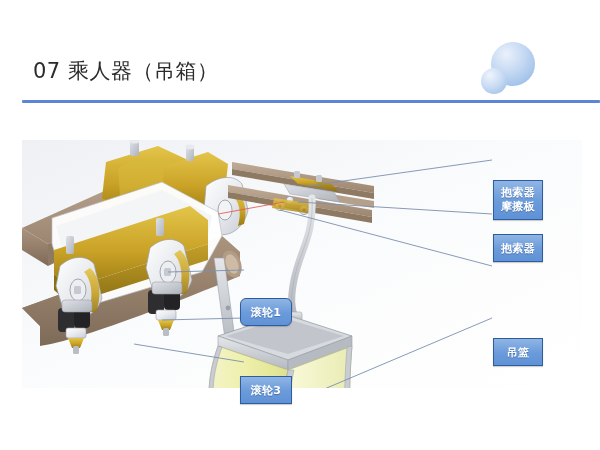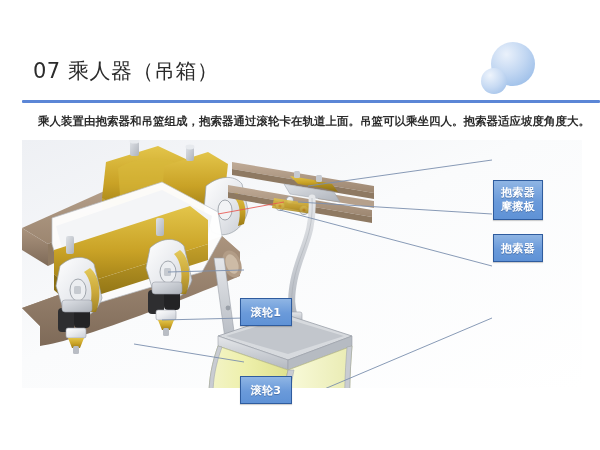--- a/index.html
+++ b/index.html
@@ -72,21 +72,20 @@
           <stop offset="100%" stop-color="#a6c4ea"></stop>
         </radialGradient>
       </defs>
       <circle cx="57" cy="30" r="22" fill="url(#bigC)"></circle>
       <circle cx="38" cy="47" r="13" fill="url(#smallC)"></circle>
     </svg>
   </div>
 
   <div class="title">07 乘人器（吊箱）</div>
   <div class="rule"></div>
-  <div class="subtitle">乘人装置由抱索器和吊篮组成，抱索器通过滚轮卡在轨道上面。吊篮可以乘坐四人。抱索器适应坡度角度大。</div>
 
   <div class="figure">
     <svg width="560" height="248" viewBox="0 0 560 248" xmlns="http://www.w3.org/2000/svg">
       <defs>
         <linearGradient id="bgGrad" x1="0" y1="0" x2="1" y2="1">
           <stop offset="0%" stop-color="#eef0f4"></stop>
           <stop offset="45%" stop-color="#fafbfc"></stop>
           <stop offset="100%" stop-color="#ffffff"></stop>
         </linearGradient>
         <linearGradient id="railTop" x1="0" y1="0" x2="0" y2="1">
@@ -294,28 +293,31 @@
 
         <path d="M112,204 L222,222"></path>
       </g>
 
       <g>
         <path d="M196,74 L262,62" stroke="#e8564f" stroke-width="1" fill="none" opacity=".85"></path>
       </g>
     </svg>
   </div>
 
-  <div class="callout" style="left:240px;top:270px;width:50px;height:26px;">
+  <div class="callout" style="left:240px;top:270px;width:50px;height:26px;border-radius:6px;">
     <span>滚轮1</span>
   </div>
   <div class="callout" style="left:240px;top:348px;width:50px;height:26px;">
     <span>滚轮3</span>
   </div>
 
   <div class="callout two-line" style="left:493px;top:152px;width:48px;height:38px;flex-direction:column;">
     <span>抱索器</span>
     <span>摩擦板</span>
   </div>
   <div class="callout" style="left:493px;top:206px;width:48px;height:26px;">
     <span>抱索器</span>
   </div>
+  <div class="callout" style="left:493px;top:310px;width:48px;height:26px;">
+    <span>吊篮</span>
+  </div>
 
 </div>
 
 </body></html>

